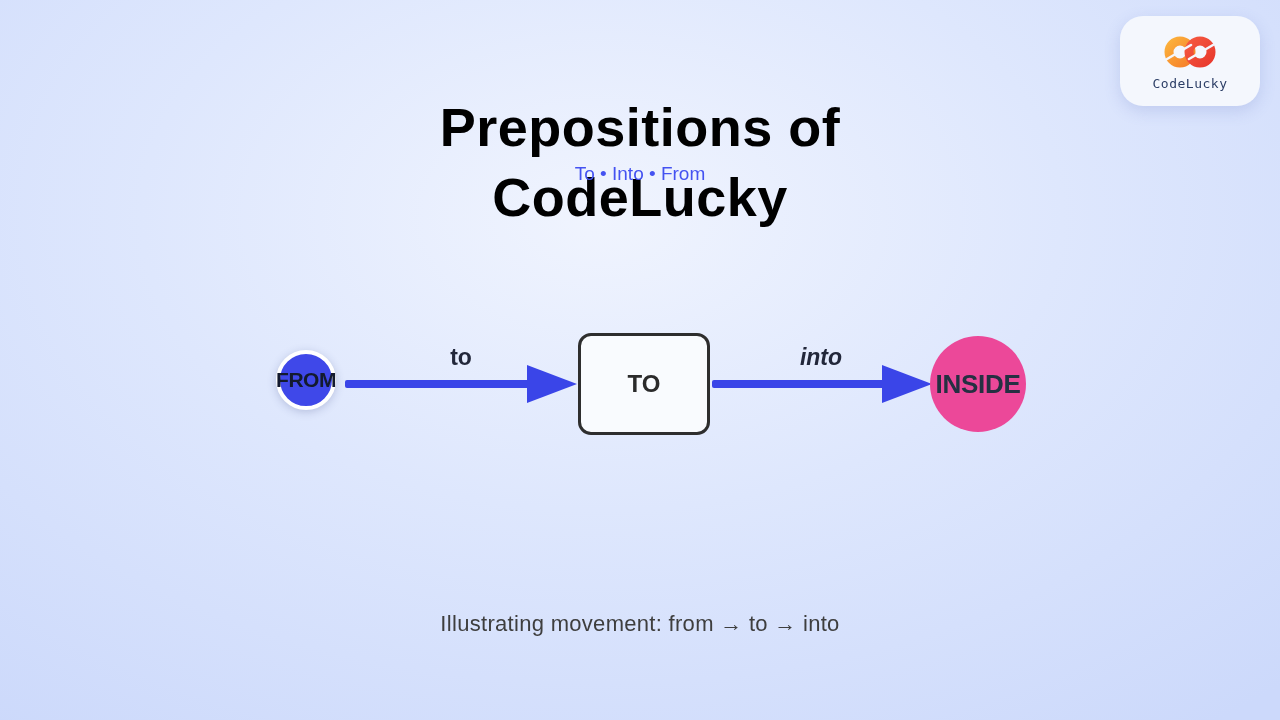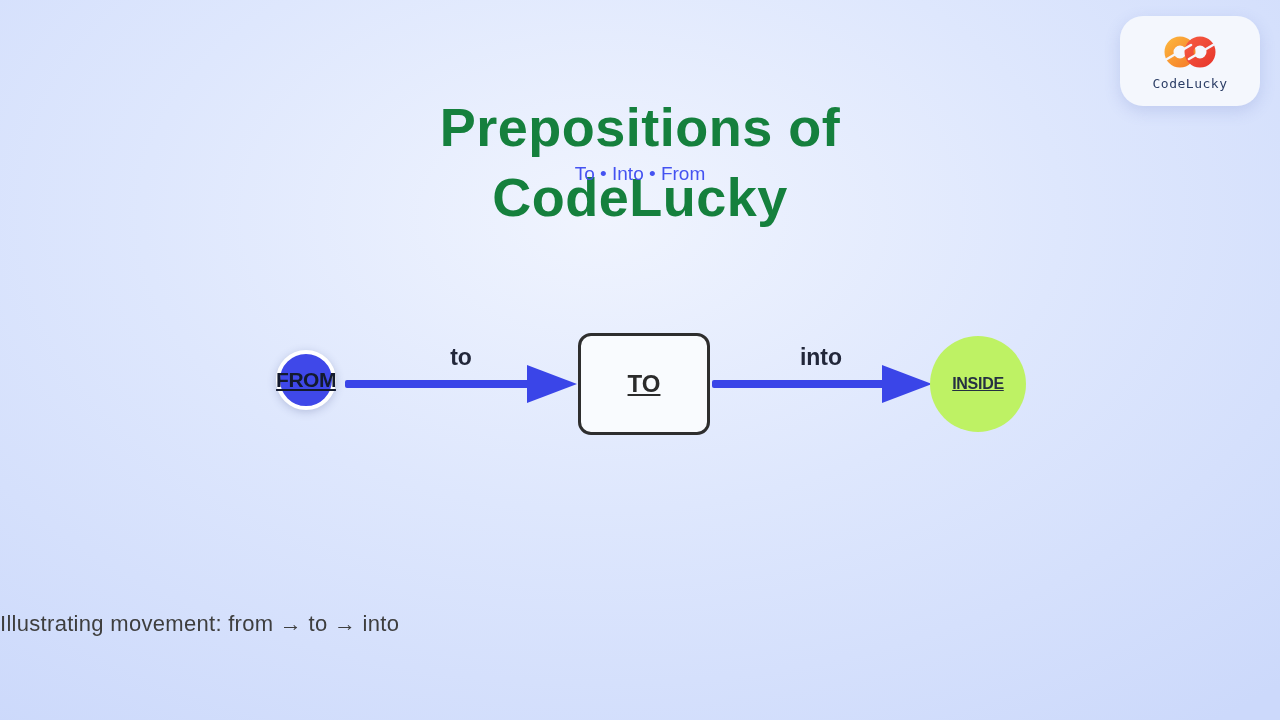--- a/index.html
+++ b/index.html
@@ -8,21 +8,21 @@
     font-family: "Liberation Sans", sans-serif;
     background: radial-gradient(ellipse 1000px 640px at 47% 30%,
                 #f0f4fe 0%, #dee7fd 46%, #ccd9fb 100%);
   }
   .stage { position: relative; width: 1280px; height: 720px; }
 
   
   .title {
     position: absolute; top: 92px; left: 0; width: 100%;
     text-align: center; font-weight: 700; font-size: 54px;
-    line-height: 70px; color: #15803d; letter-spacing: 0.5px;
+    line-height: 70px; color: #000000; letter-spacing: 0.5px;
     z-index: 1;
   }
   .title span { display: block; }
   .subtitle {
     position: absolute; top: 163px; left: 0; width: 100%;
     text-align: center; font-size: 19px; font-weight: 400;
     color: #4452f1; z-index: 2;
   }
 
   
@@ -39,39 +39,38 @@
   .brand-name {
     font-family: "DejaVu Sans Mono", monospace;
     font-size: 13px; color: #2c3e66; letter-spacing: 0.5px;
   }
 
   
   .node {
     position: absolute; display: flex;
     align-items: center; justify-content: center;
     font-weight: 700;
-    text-decoration: underline;
   }
   .node-from {
     left: 276px; top: 350px; width: 60px; height: 60px;
     border-radius: 50%; background: #3f48e9;
     border: 4px solid #ffffff;
     box-shadow: 0 2px 8px rgba(60, 70, 130, 0.25);
     font-size: 21px; color: #131a2e; letter-spacing: -0.5px;
   }
   .node-to {
     left: 578px; top: 333px; width: 132px; height: 102px;
     border-radius: 13px; background: #f9fbfe;
     border: 3px solid #2e2e2e;
     font-size: 24px; color: #2b2b2b;
   }
   .node-inside {
     left: 930px; top: 336px; width: 96px; height: 96px;
-    border-radius: 50%; background: #bef264;
-    font-size: 16px; color: #253042; letter-spacing: -0.3px;
+    border-radius: 50%; background: #ec4899;
+    font-size: 26px; color: #253042; letter-spacing: -0.3px;
   }
 
   .edge-shaft {
     position: absolute; top: 380px; height: 8px;
     background: #3a45e8; border-radius: 2px;
   }
   .shaft-1 { left: 345px; width: 185px; }
   .shaft-2 { left: 712px; width: 172px; }
   .edge-head {
     position: absolute; top: 365px; width: 0; height: 0;
@@ -79,26 +78,26 @@
     border-bottom: 19px solid transparent;
     border-left: 50px solid #3a45e8;
   }
   .head-1 { left: 527px; }
   .head-2 { left: 882px; }
   .edge-label {
     position: absolute; top: 344px; text-align: center;
     font-weight: 700; font-size: 23px; color: #22273a;
   }
   .label-1 { left: 345px; width: 232px; }
-  .label-2 { left: 712px; width: 218px; }
+  .label-2 { left: 712px; width: 218px; font-style: italic; }
 
   
   .caption {
     position: absolute; top: 611px; left: 0; width: 100%;
-    font-size: 22px; color: #3e3e3e;
+    text-align: center; font-size: 22px; color: #3e3e3e;
     letter-spacing: 0.3px;
   }
 </style>
 </head>
 <body>
 
 <div class="stage">
 
   <h1 class="title">
     <span>Prepositions of</span>

